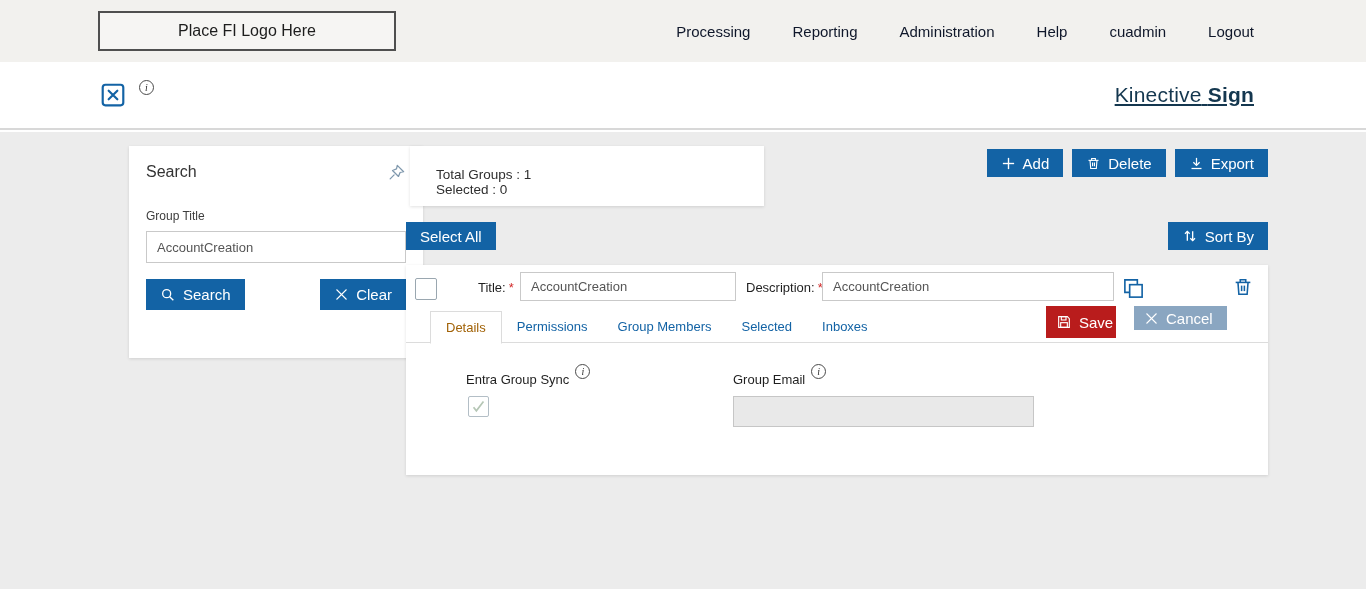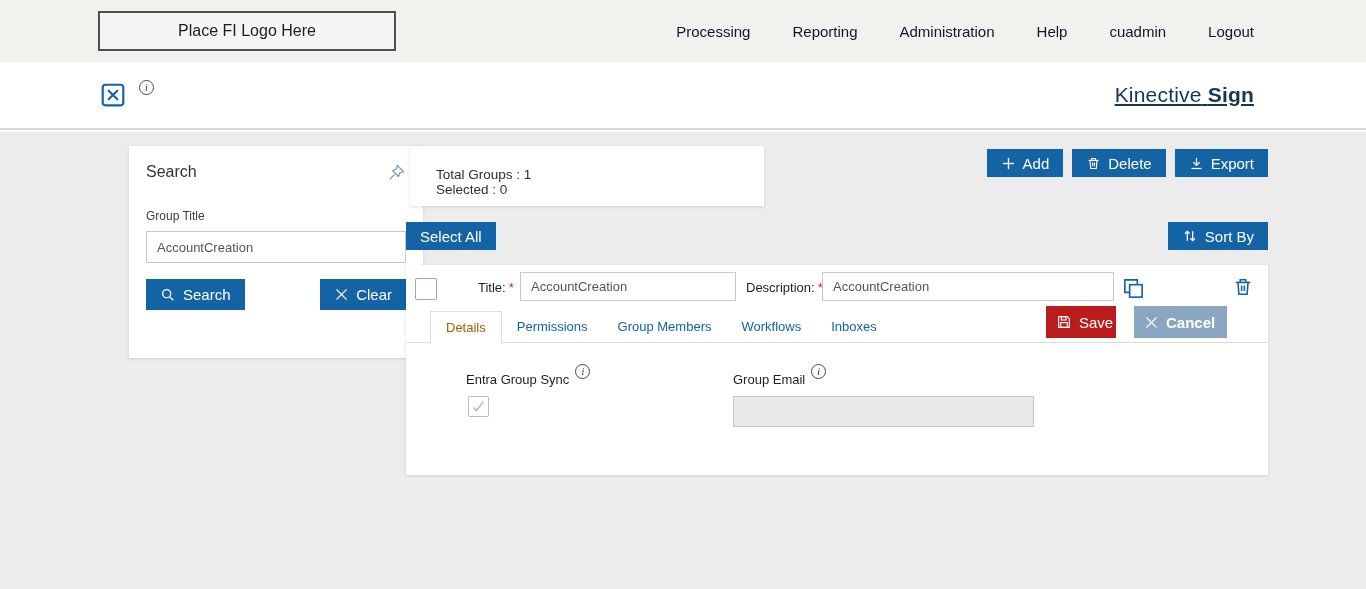--- a/index.html
+++ b/index.html
@@ -112,21 +112,21 @@
   .tab {
     height:32px; line-height:31px; padding:0 15px; font-size:13px;
     color:#1363a5; cursor:pointer; white-space:nowrap;
   }
   .tab.active {
     position:relative; top:0; background:#fff; color:#a16207;
     border:1px solid #dcdcdc; border-bottom:1px solid #fff;
     margin-bottom:-1px; height:33px;
   }
   .save-btn { position:absolute; right:152px; top:41px; width:70px; height:32px; background:#b91c1c; padding:0 10px; }
-  .cancel-btn { position:absolute; right:41px; top:41px; width:93px; height:32px; background:#8aa6c1; padding:0 10px;font-weight:bold; }
+  .cancel-btn { position:absolute; right:41px; top:41px; width:93px; height:24px; background:#8aa6c1; padding:0 10px; }
 
   
   .detail-label { position:absolute; font-size:13px; color:#1f1f1f; display:flex; gap:6px; align-items:flex-start; white-space:nowrap; }
   .entra-label { left:60px; top:107px; }
   .email-label { left:327px; top:107px; }
   .entra-cb { position:absolute; left:62px; top:131px; width:21px; height:21px; border-color:#b3bec6; }
   .email-input {
     position:absolute; left:327px; top:131px; width:301px; height:31px; margin:0;
     background:#e9e9e9; border:1px solid #c6c6c6;
   }
@@ -270,21 +270,21 @@
           <path d="M6.5 7l1 13h9l1-13"></path>
         <line x1="10.5" y1="10.5" x2="10.5" y2="16.5"></line>
           <line x1="13.5" y1="10.5" x2="13.5" y2="16.5"></line>
       </svg>
     </button>
 
     <div class="tabbar">
       <div class="tab active">Details</div>
       <div class="tab">Permissions</div>
       <div class="tab">Group Members</div>
-      <div class="tab">Workflows</div>
+      <div class="tab">Selected</div>
       <div class="tab">Inboxes</div>
     </div>
 
     <button class="btn save-btn">
       <svg width="16" height="16" viewBox="0 0 24 24" fill="none" stroke="#fff" stroke-width="1.7">
         <path d="M4 4h13l3 3v13H4z"></path>
         <rect x="8" y="4" width="7" height="5"></rect>
         <rect x="7" y="13" width="10" height="7"></rect>
       </svg>
       <span>Save</span>

